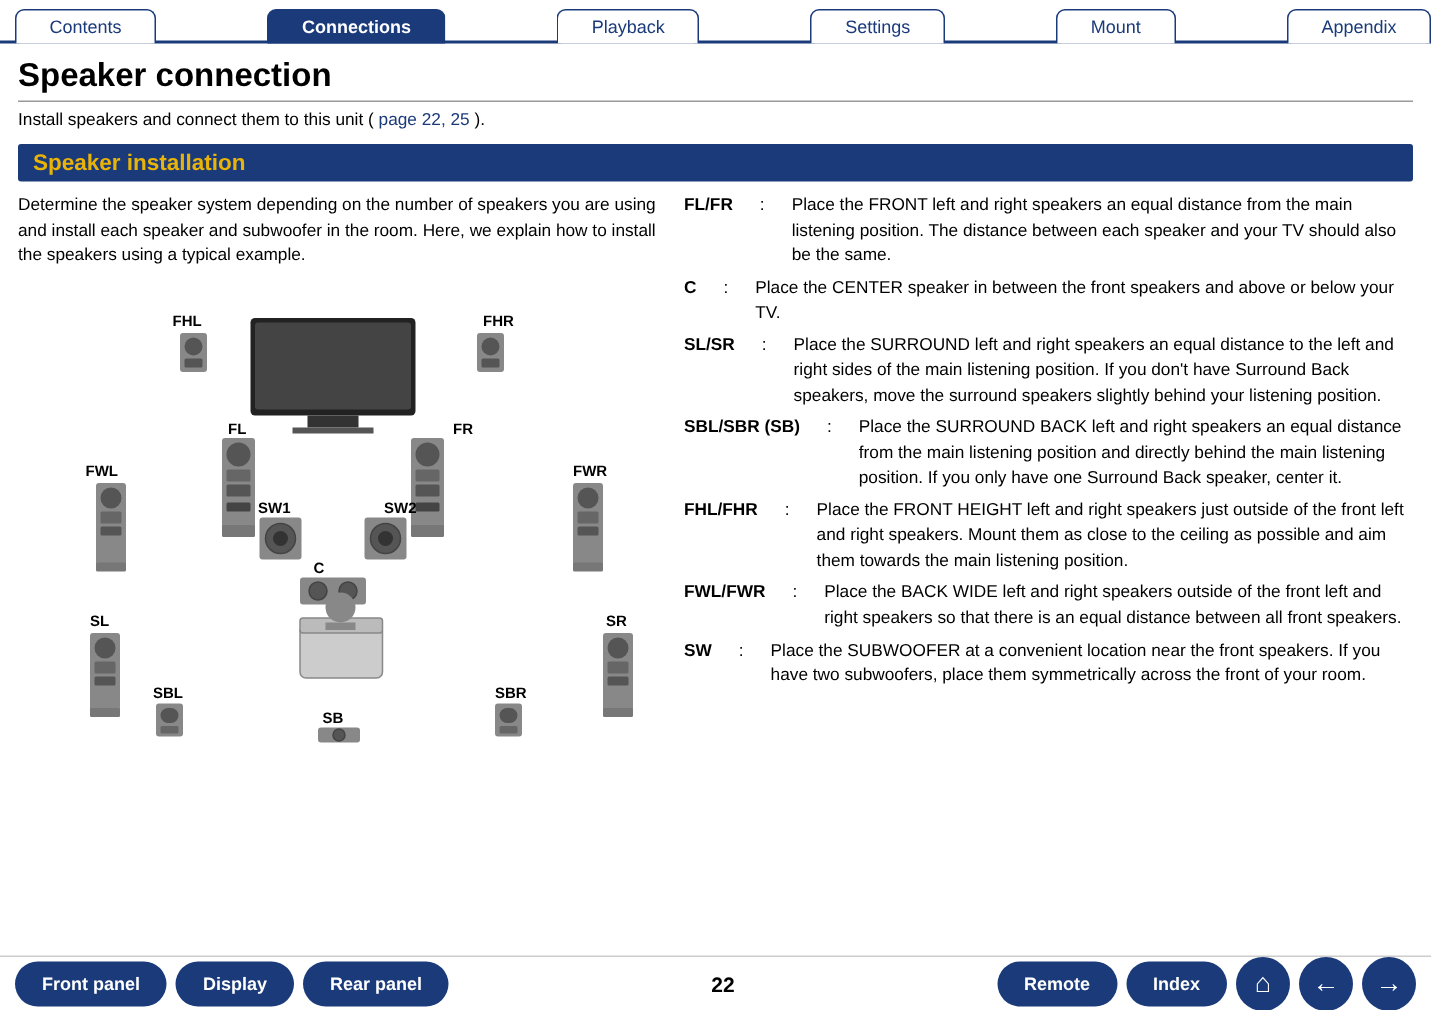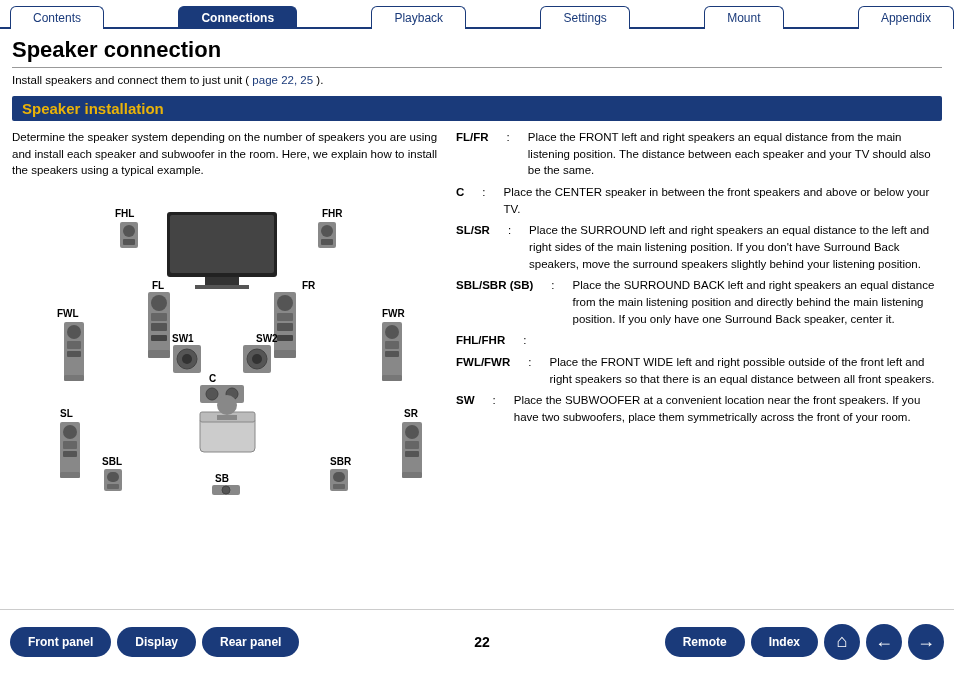--- a/index.html
+++ b/index.html
@@ -109,21 +109,21 @@
     .desc-item .def {
       color: #000;
     }
 
     
     .bottom-nav {
       position: absolute;
       bottom: 0;
       left: 0;
       right: 0;
-      height: 64px;
+      height: 36px;
       background: #fff;
       display: flex;
       align-items: center;
       border-top: 1px solid #ccc;
       padding: 0 10px;
       gap: 6px;
     }
 
     .bottom-btn {
       background: #1a3a7a;
@@ -179,21 +179,21 @@
   <div class="nav-tab">Playback</div>
   <div class="nav-tab">Settings</div>
   <div class="nav-tab">Mount</div>
   <div class="nav-tab">Appendix</div>
 </div>
 
 <div class="main-content">
   <div class="page-title">Speaker connection</div>
   <hr class="divider-line">
   <div class="subtitle-line">
-    <span>Install speakers and connect them to just unit (</span>
+    <span>Install speakers and connect them to this unit (</span>
     <span style="color:#1a3a7a;">page 22, 25</span>
     <span>).</span>
   </div>
 
   <div class="section-header">Speaker installation</div>
 
   <div class="body-columns">
 
     <div class="left-col">
       <div class="intro-text">Determine the speaker system depending on the number of speakers you are using and install each speaker and subwoofer in the room. Here, we explain how to install the speakers using a typical example.</div>
@@ -327,25 +327,26 @@
         <span class="def">Place the SURROUND left and right speakers an equal distance to the left and right sides of the main listening position. If you don't have Surround Back speakers, move the surround speakers slightly behind your listening position.</span>
       </div>
       <div class="desc-item">
         <span class="term">SBL/SBR (SB)</span>
         <span> : </span>
         <span class="def">Place the SURROUND BACK left and right speakers an equal distance from the main listening position and directly behind the main listening position. If you only have one Surround Back speaker, center it.</span>
       </div>
       <div class="desc-item">
         <span class="term">FHL/FHR</span>
         <span> : </span>
+        <span class="def">Place the FRONT HEIGHT left and right speakers just outside of the front left and right speakers. Mount them as close to the ceiling as possible and aim them towards the main listening position.</span>
       </div>
       <div class="desc-item">
         <span class="term">FWL/FWR</span>
         <span> : </span>
-        <span class="def">Place the FRONT WIDE left and right possible outside of the front left and right speakers so that there is an equal distance between all front speakers.</span>
+        <span class="def">Place the BACK WIDE left and right speakers outside of the front left and right speakers so that there is an equal distance between all front speakers.</span>
       </div>
       <div class="desc-item">
         <span class="term">SW</span>
         <span> : </span>
         <span class="def">Place the SUBWOOFER at a convenient location near the front speakers. If you have two subwoofers, place them symmetrically across the front of your room.</span>
       </div>
     </div>
   </div>
 </div>
 

